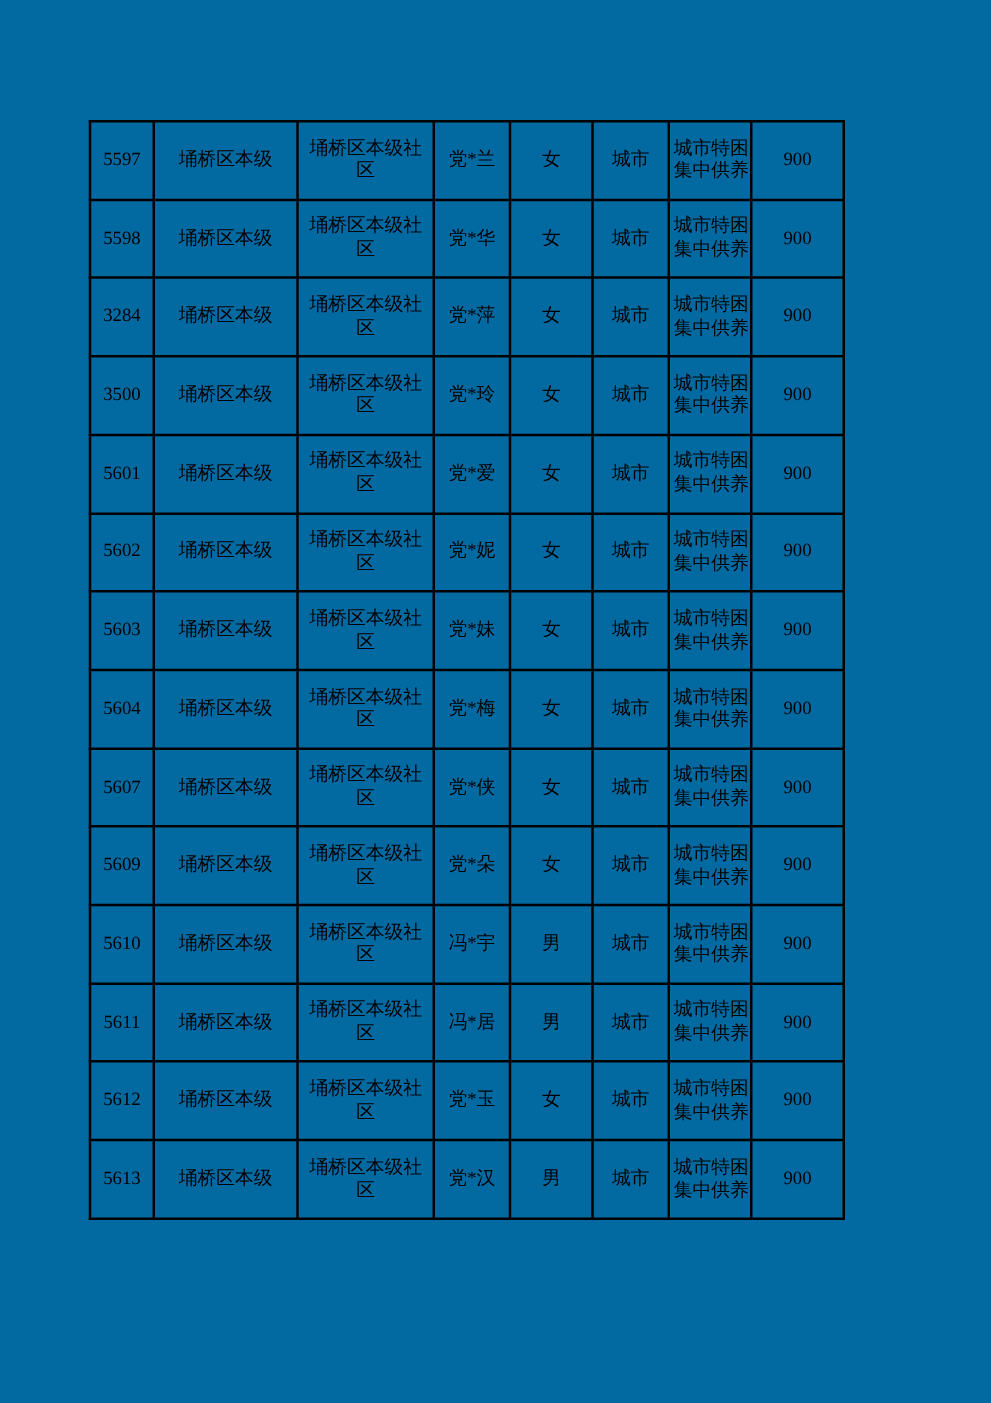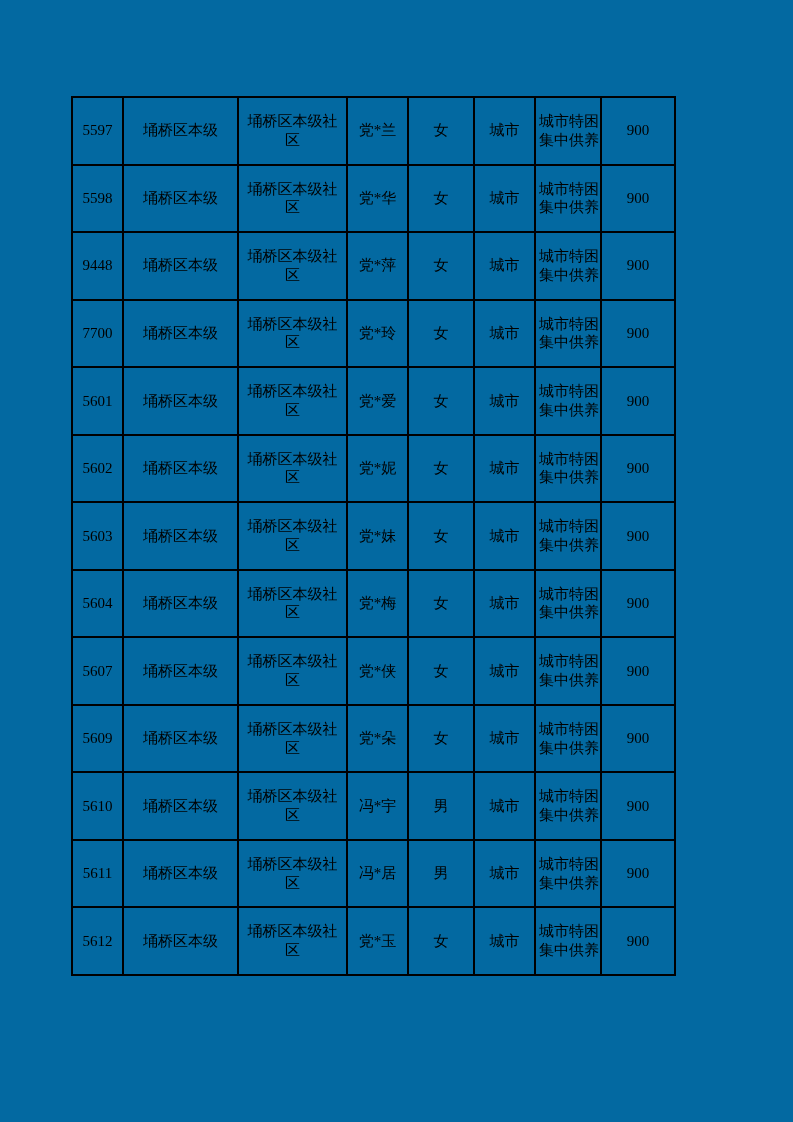--- a/index.html
+++ b/index.html
@@ -75,31 +75,31 @@
           <td class="col-id"><span class="cell-text">5598</span></td>
           <td class="col-district"><span class="cell-text">埇桥区本级</span></td>
           <td class="col-community"><span class="cell-text">埇桥区本级社区</span></td>
           <td class="col-name"><span class="cell-text">党*华</span></td>
           <td class="col-gender"><span class="cell-text">女</span></td>
           <td class="col-area_type"><span class="cell-text">城市</span></td>
           <td class="col-category"><span class="cell-text">城市特困集中供养</span></td>
           <td class="col-amount"><span class="cell-text">900</span></td>
         </tr>
         <tr>
-          <td class="col-id"><span class="cell-text">9448</span></td>
+          <td class="col-id"><span class="cell-text">3284</span></td>
           <td class="col-district"><span class="cell-text">埇桥区本级</span></td>
           <td class="col-community"><span class="cell-text">埇桥区本级社区</span></td>
           <td class="col-name"><span class="cell-text">党*萍</span></td>
           <td class="col-gender"><span class="cell-text">女</span></td>
           <td class="col-area_type"><span class="cell-text">城市</span></td>
           <td class="col-category"><span class="cell-text">城市特困集中供养</span></td>
           <td class="col-amount"><span class="cell-text">900</span></td>
         </tr>
         <tr>
-          <td class="col-id"><span class="cell-text">7700</span></td>
+          <td class="col-id"><span class="cell-text">3500</span></td>
           <td class="col-district"><span class="cell-text">埇桥区本级</span></td>
           <td class="col-community"><span class="cell-text">埇桥区本级社区</span></td>
           <td class="col-name"><span class="cell-text">党*玲</span></td>
           <td class="col-gender"><span class="cell-text">女</span></td>
           <td class="col-area_type"><span class="cell-text">城市</span></td>
           <td class="col-category"><span class="cell-text">城市特困集中供养</span></td>
           <td class="col-amount"><span class="cell-text">900</span></td>
         </tr>
         <tr>
           <td class="col-id"><span class="cell-text">5601</span></td>
@@ -180,19 +180,29 @@
           <td class="col-area_type"><span class="cell-text">城市</span></td>
           <td class="col-category"><span class="cell-text">城市特困集中供养</span></td>
           <td class="col-amount"><span class="cell-text">900</span></td>
         </tr>
         <tr>
           <td class="col-id"><span class="cell-text">5612</span></td>
           <td class="col-district"><span class="cell-text">埇桥区本级</span></td>
           <td class="col-community"><span class="cell-text">埇桥区本级社区</span></td>
           <td class="col-name"><span class="cell-text">党*玉</span></td>
           <td class="col-gender"><span class="cell-text">女</span></td>
+          <td class="col-area_type"><span class="cell-text">城市</span></td>
+          <td class="col-category"><span class="cell-text">城市特困集中供养</span></td>
+          <td class="col-amount"><span class="cell-text">900</span></td>
+        </tr>
+        <tr>
+          <td class="col-id"><span class="cell-text">5613</span></td>
+          <td class="col-district"><span class="cell-text">埇桥区本级</span></td>
+          <td class="col-community"><span class="cell-text">埇桥区本级社区</span></td>
+          <td class="col-name"><span class="cell-text">党*汉</span></td>
+          <td class="col-gender"><span class="cell-text">男</span></td>
           <td class="col-area_type"><span class="cell-text">城市</span></td>
           <td class="col-category"><span class="cell-text">城市特困集中供养</span></td>
           <td class="col-amount"><span class="cell-text">900</span></td>
         </tr>
       </tbody>
   </table>
 </div>
 
 </body></html>

